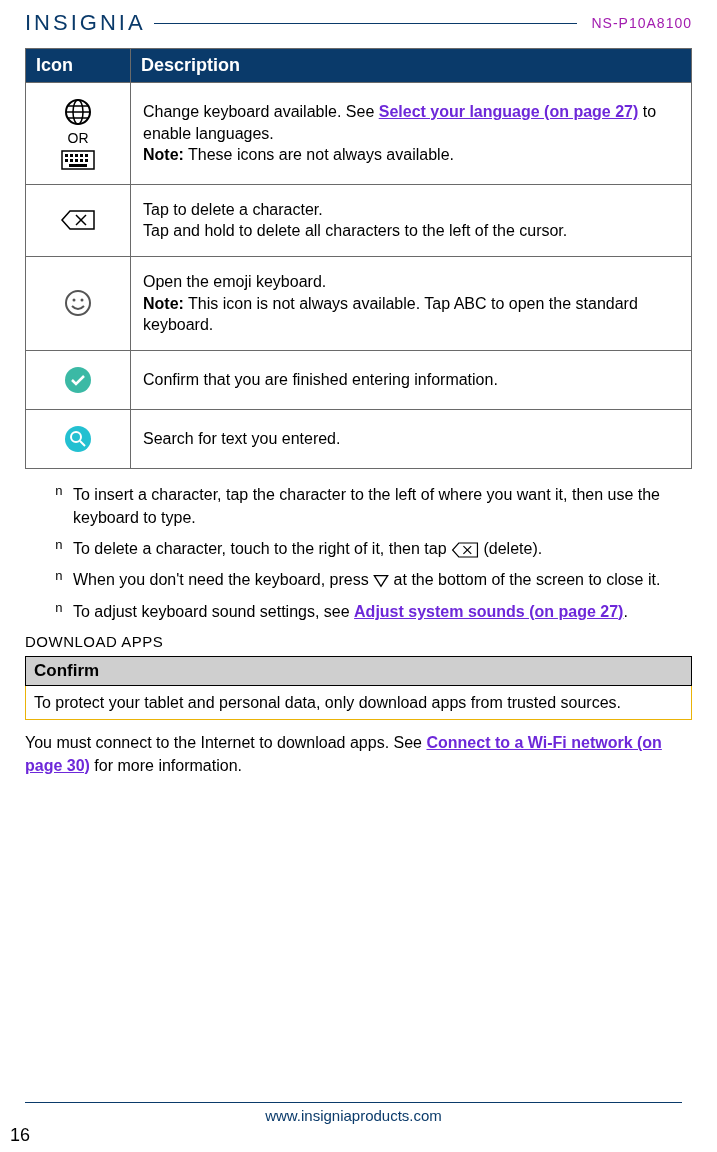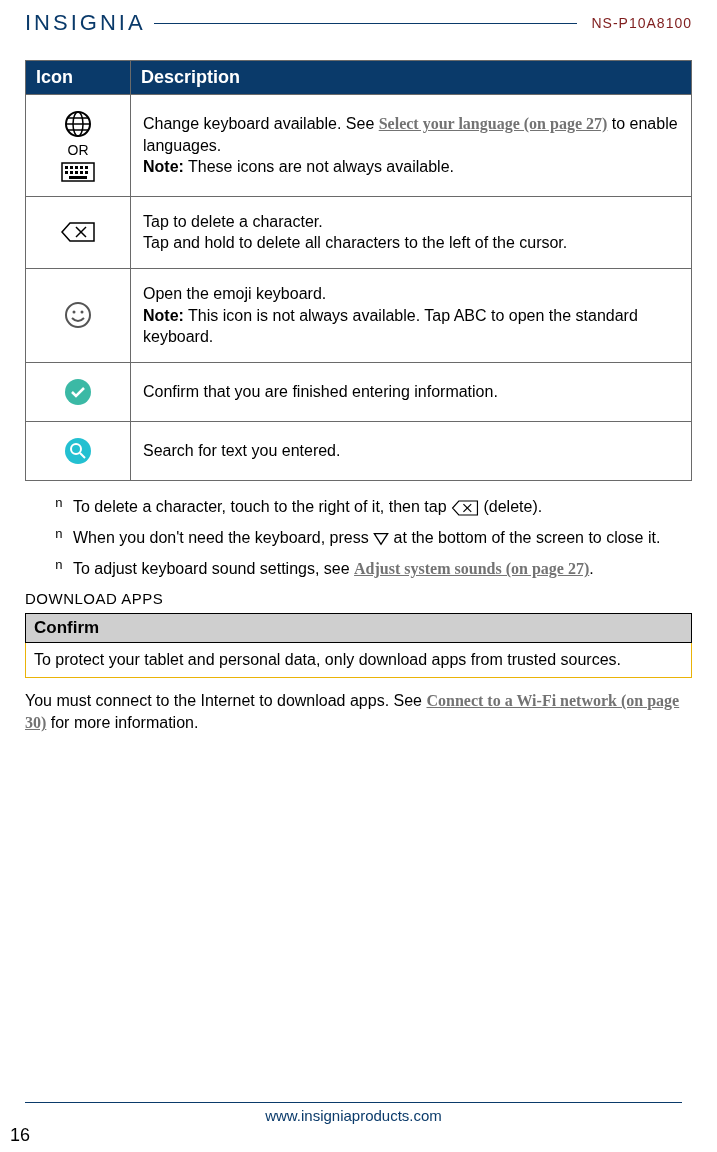--- a/index.html
+++ b/index.html
@@ -29,29 +29,29 @@
     font-size: 22px;
     letter-spacing: 3px;
     color: #0a3a6a;
   }
   .logo-rule {
     flex: 1;
     height: 1px;
     background: #0a3a6a;
   }
   .model {
-    color: #7f1d1d;
+    color: #a21caf;
     font-size: 14px;
     letter-spacing: 1px;
     margin-left: 6px;
   }
   table.icon-table {
     border-collapse: collapse;
     width: 100%;
-    margin-top: 24px;
+    margin-top: 12px;
   }
   table.icon-table th {
     background: #0a3a6a;
     color: #fff;
     text-align: left;
     padding: 6px 10px;
     font-weight: bold;
     border: 1px solid #6a6a6a;
     font-size: 18px;
   }
@@ -62,24 +62,23 @@
     font-size: 16px;
     line-height: 1.35;
   }
   .icon-col {
     width: 80px;
     text-align: center;
   }
   .icon-svg { display:block; margin:0 auto; }
   .or-text { font-size:14px; margin: 2px 0; }
   a.doc-link {
-    color: #737373;
+    color: #6d28d9;
     font-weight: bold;
     text-decoration: underline;
-    font-family: Liberation Serif, serif;
   }
   ul.tips {
     margin: 14px 0 10px 30px;
     padding: 0;
   }
   ul.tips li {
     list-style: none;
     position: relative;
     padding-left: 18px;
     font-size: 16px;
@@ -243,20 +242,21 @@
           <circle cx="13" cy="13" r="5" fill="none" stroke="#fff" stroke-width="2"></circle>
           <line x1="17" y1="17" x2="22" y2="22" stroke="#fff" stroke-width="2"></line>
         </svg>
       </td>
       <td>Search for text you entered.</td>
     </tr>
   </tbody>
     </table>
 
   <ul class="tips">
+    <li>To insert a character, tap the character to the left of where you want it, then use the keyboard to type.</li>
     <li>
       <span>To delete a character, touch to the right of it, then tap </span>
       <svg class="inline-icon-back" width="28" height="18" viewBox="0 0 36 22">
         <polygon points="10,2 34,2 34,20 10,20 2,11" fill="none" stroke="#000" stroke-width="1.5"></polygon>
         <line x1="16" y1="6" x2="26" y2="16" stroke="#000" stroke-width="1.5"></line>
         <line x1="26" y1="6" x2="16" y2="16" stroke="#000" stroke-width="1.5"></line>
       </svg>
       <span> (delete).</span>
     </li>
     <li>

